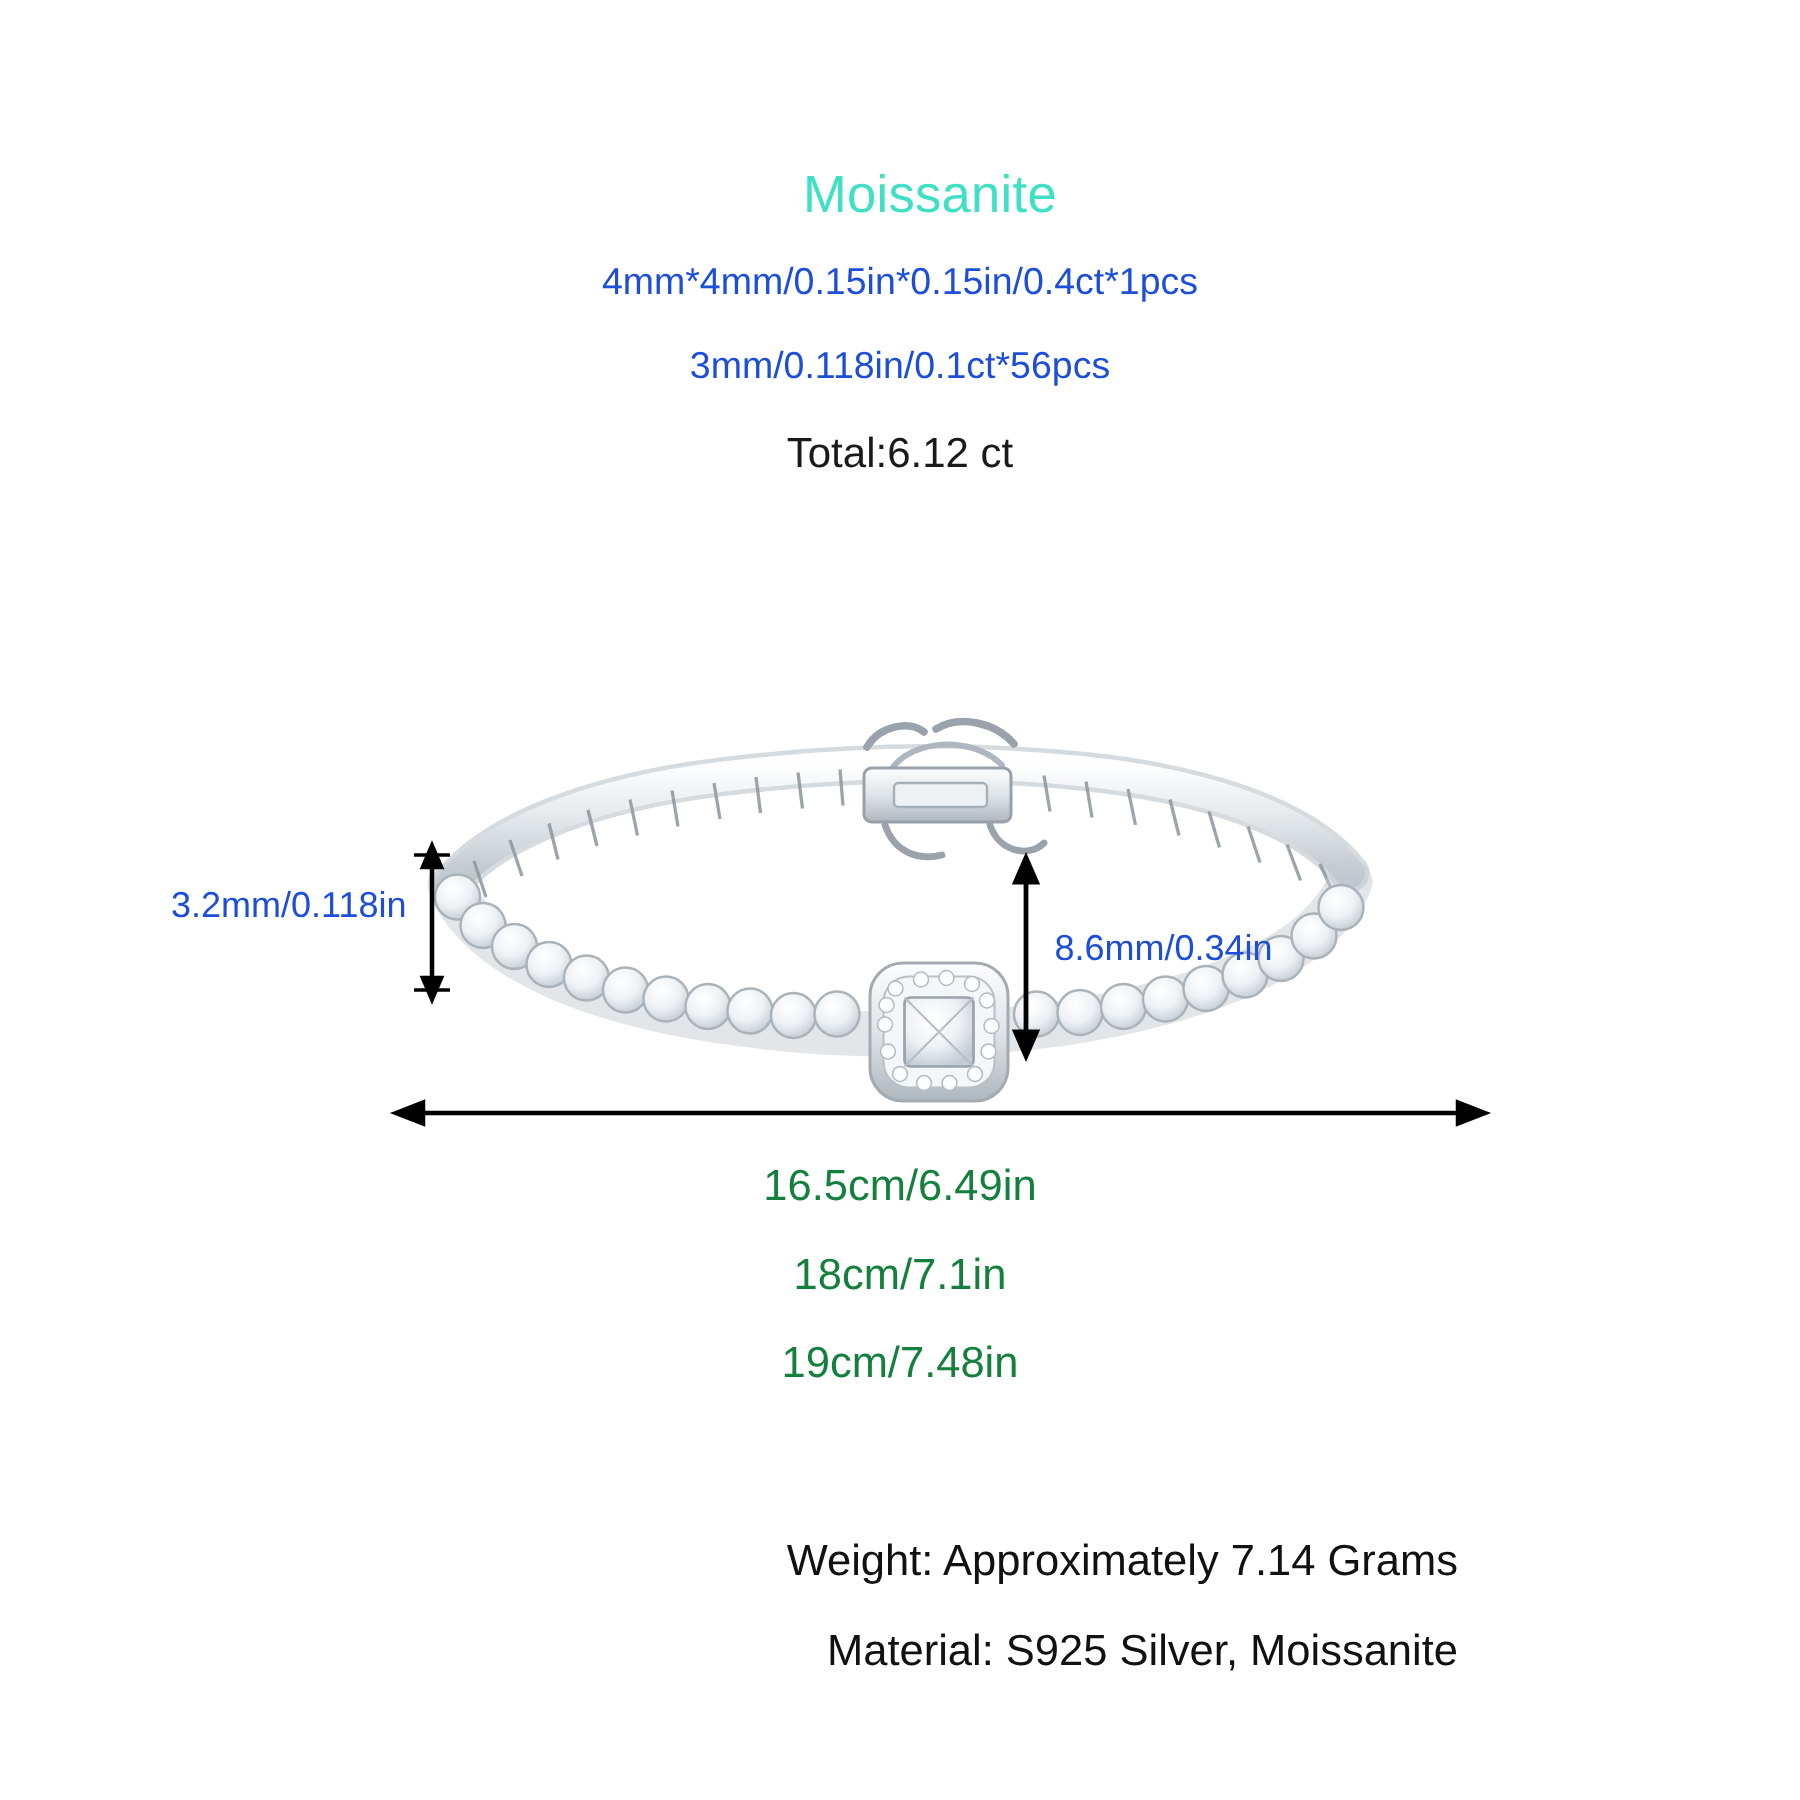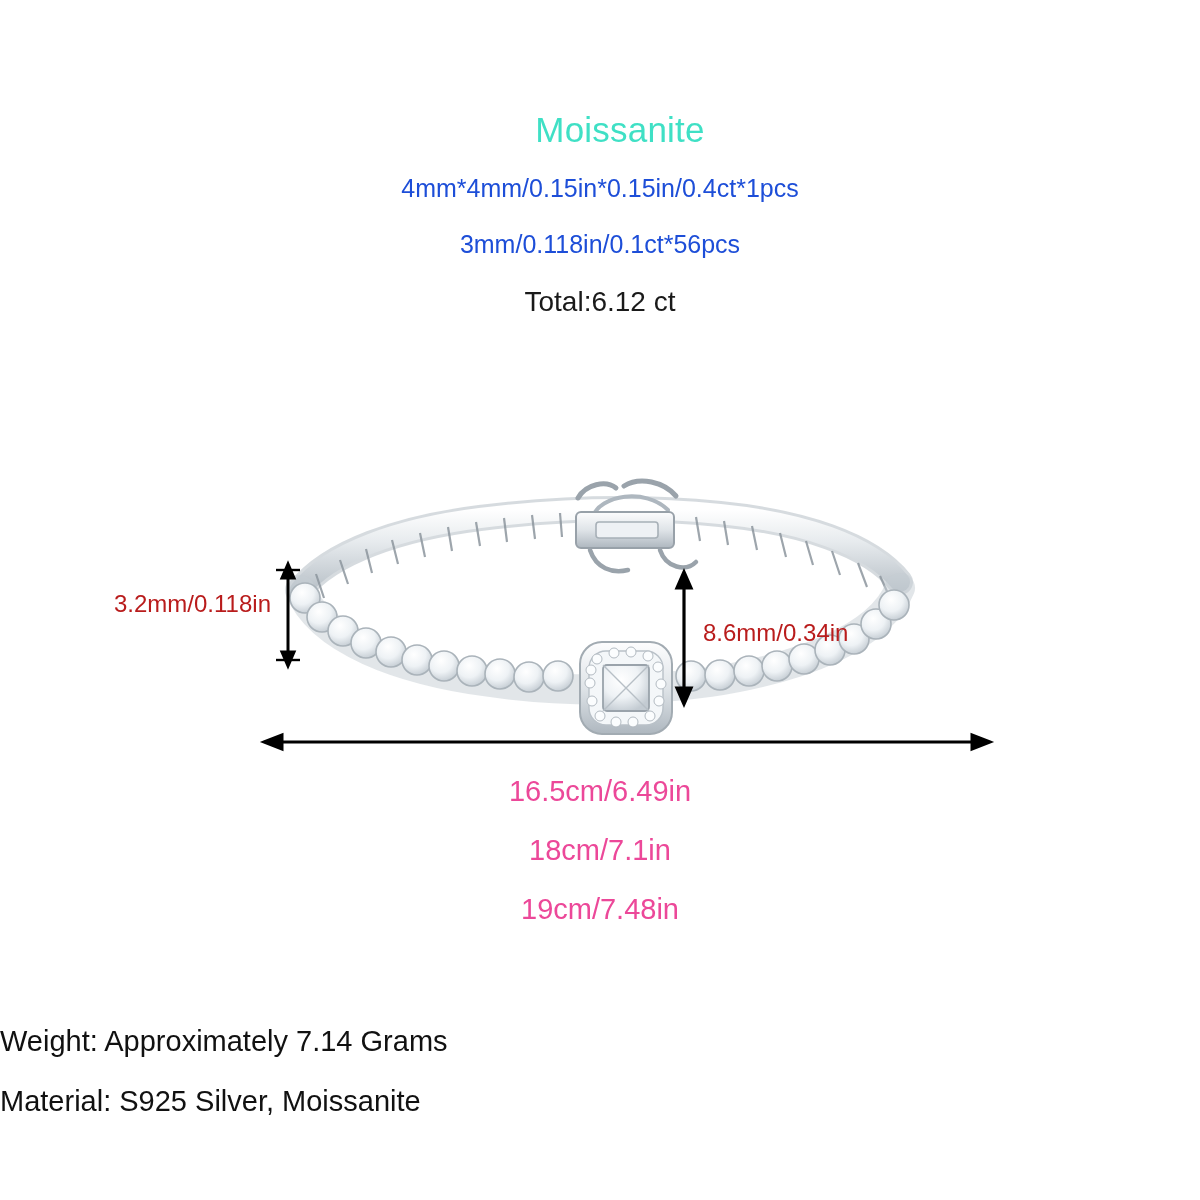--- a/index.html
+++ b/index.html
@@ -56,21 +56,21 @@
     height: 300px;
   }
   .illustration svg {
     display: block;
   }
 
   
   .dim-label {
     position: absolute;
     font-size: 24px;
-    color: #b91c1c;
+    color: #1d4ed8;
     white-space: nowrap;
   }
   .dim-height-left {
     top: 590px;
     left: 114px;
   }
   .dim-center {
     top: 619px;
     left: 703px;
   }
@@ -78,31 +78,31 @@
   
   .length-list {
     position: absolute;
     top: 775px;
     left: 0;
     width: 1200px;
     text-align: center;
   }
   .length-item {
     font-size: 29px;
-    color: #ec4899;
+    color: #15803d;
     margin-bottom: 26px;
   }
 
   
   .footer-block {
     position: absolute;
     top: 1025px;
     left: 0;
     width: 972px;
-    text-align: left;
+    text-align: right;
   }
   .footer-line {
     font-size: 29px;
     color: #111;
     margin-bottom: 27px;
   }
 </style>
 </head>
 <body>
 

